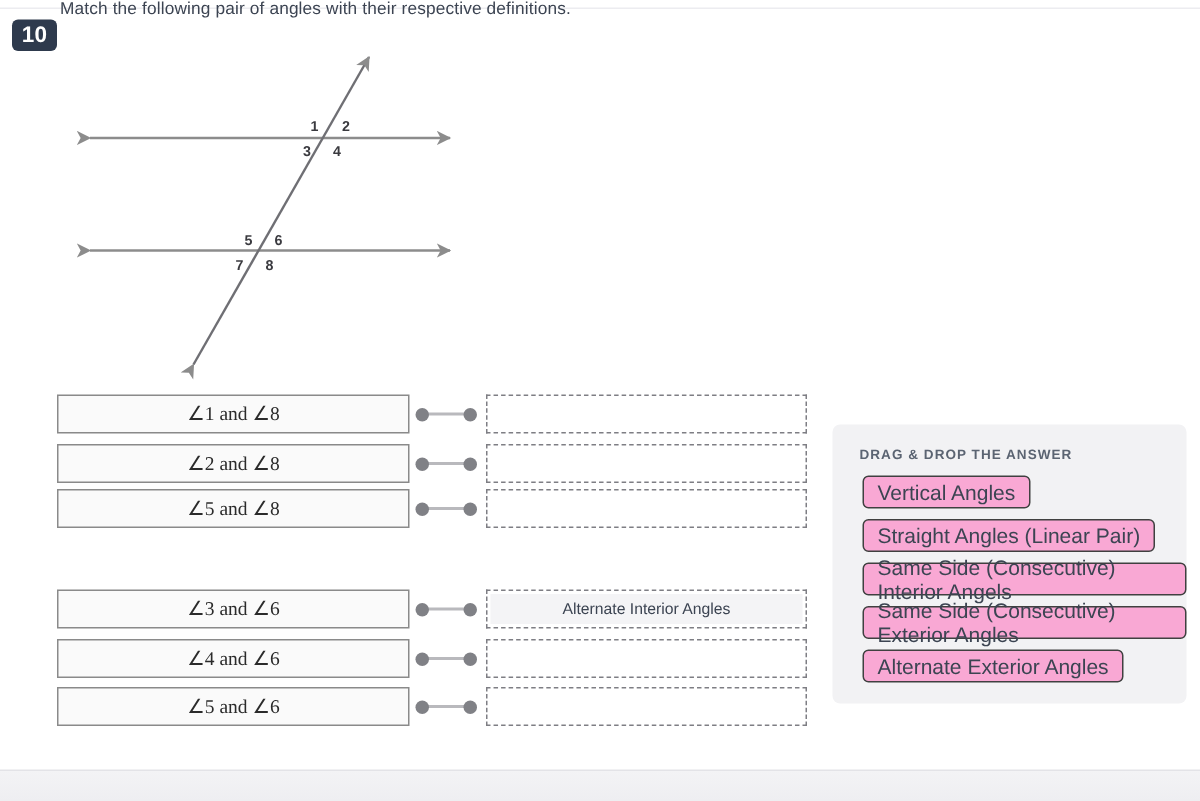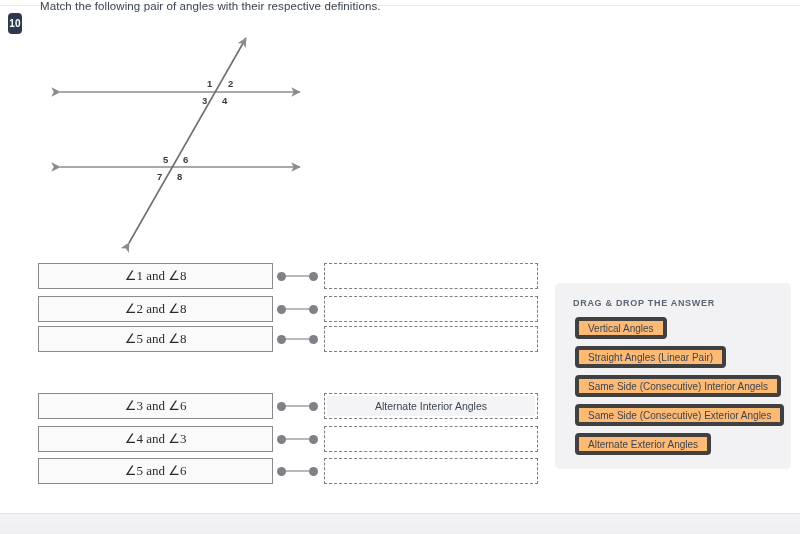--- a/index.html
+++ b/index.html
@@ -18,25 +18,25 @@
   
   .top-divider {
     position: absolute; left: 0; top: 5px;
     width: 800px; height: 1px;
     background: #ececf0;
   }
 
   
   .q-badge {
     position: absolute; left: 8px; top: 13px;
-    width: 14px; height: 21px;
+    width: 30px; height: 21px;
     background: #2e3a4d;
     border-radius: 4px;
     color: #ffffff;
-    font-size: 10px; font-weight: bold;
+    font-size: 15px; font-weight: bold;
     display: flex; align-items: center; justify-content: center;
     letter-spacing: .2px;
   }
   .q-text {
     position: absolute; left: 40px; top: 0;
     font-size: 11.5px;
     color: #3c4452;
     letter-spacing: .1px;
     white-space: nowrap;
   }
@@ -117,26 +117,26 @@
     color: #5b6472;
     letter-spacing: .7px;
     text-align: right;
   }
   .dd-list {
     position: absolute; left: 20px; top: 34px;
     display: flex; flex-direction: column; gap: 7px;
   }
   .dd-item {
     height: 22px;
-    background: #fdba74;
-    border: 4px solid #404040;
+    background: #f9a8d4;
+    border: 1px solid #404040;
     border-radius: 4px;
     display: inline-flex; align-items: center;
     padding: 0 9px;
-    font-size: 10px;
+    font-size: 14px;
     color: #3c4452;
     width: fit-content;
   }
 
   
   .bottom-bar {
     position: absolute; left: 0; top: 513px;
     width: 800px; height: 21px;
     background: linear-gradient(#f3f3f5, #eeeef1);
     border-top: 1px solid #e3e3e7;
@@ -217,21 +217,21 @@
         <div class="connector">
           <span class="bar"></span>
           <span class="dot left"></span>
           <span class="dot right"></span>
         </div>
         <div class="drop-zone">
           <div class="drop-chip">Alternate Interior Angles</div>
         </div>
       </div>
       <div class="match-row" style="top: 162.5px;">
-        <div class="prompt-box">∠4 and ∠3</div>
+        <div class="prompt-box">∠4 and ∠6</div>
         <div class="connector">
           <span class="bar"></span>
           <span class="dot left"></span>
           <span class="dot right"></span>
         </div>
         <div class="drop-zone empty">
           <div class="drop-chip"></div>
         </div>
       </div>
       <div class="match-row" style="top: 195px;">

